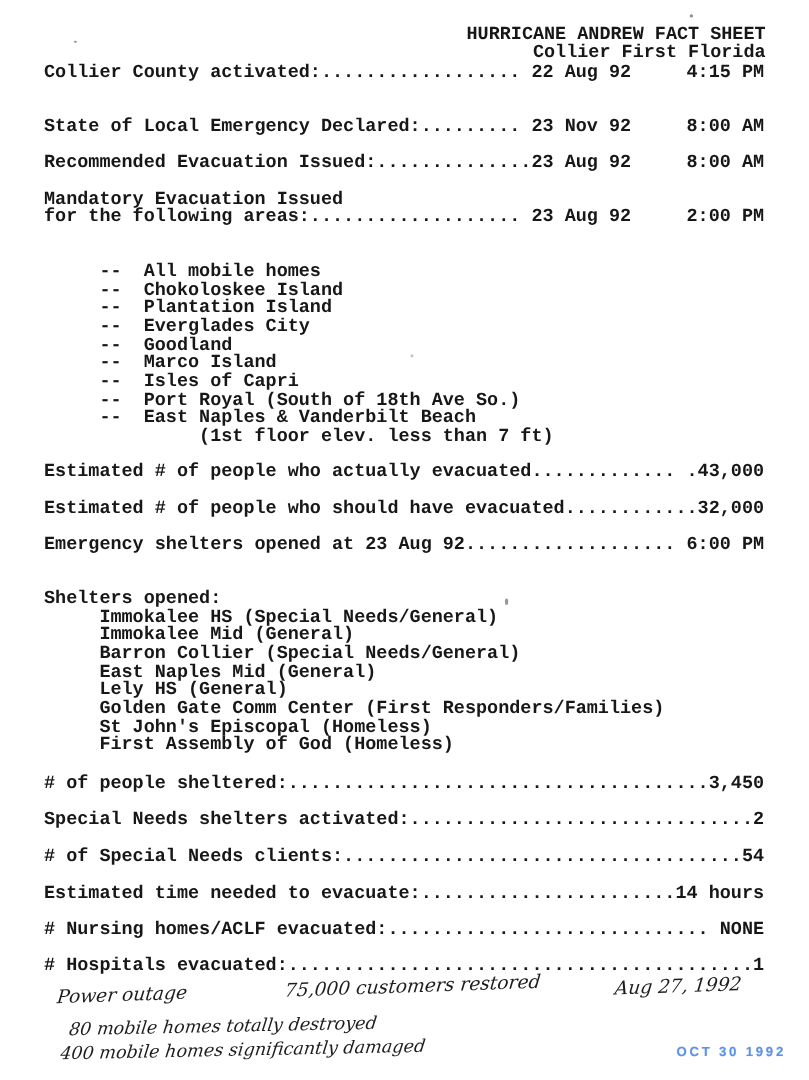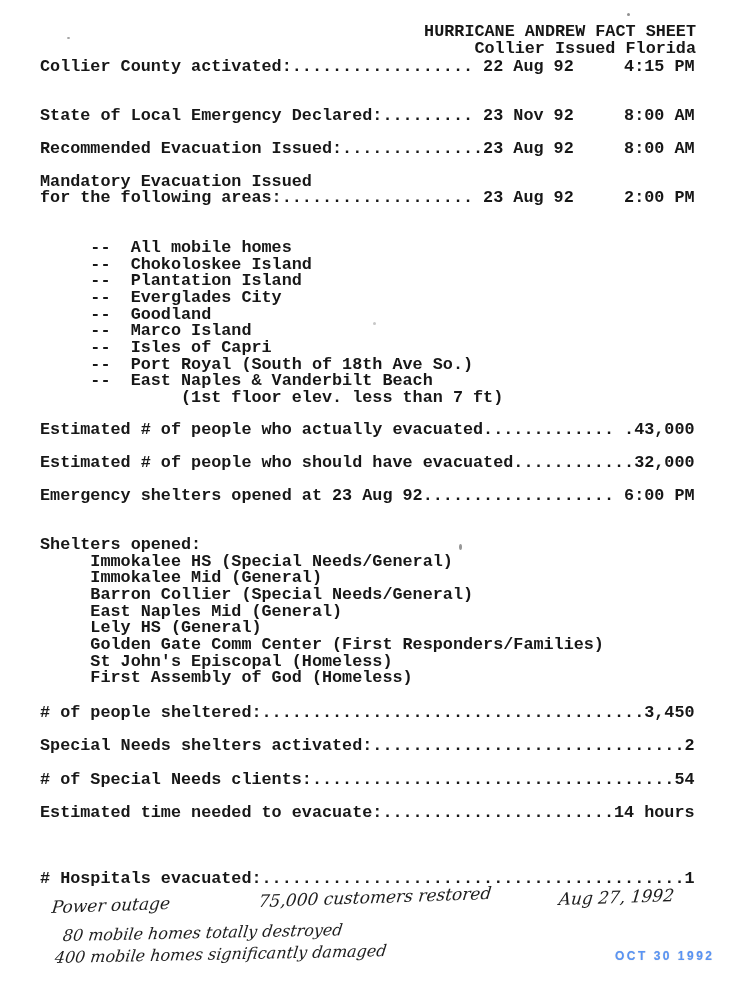--- a/index.html
+++ b/index.html
@@ -59,21 +59,21 @@
     background: #444;
     border-radius: 50%;
   }
 </style>
 </head>
 <body>
 
 <div class="page">
 
   <div class="mono center" style="top:24px">HURRICANE ANDREW FACT SHEET</div>
-  <div class="mono center" style="top:41px">Collier Issued Florida</div>
+  <div class="mono center" style="top:41px">Collier First Florida</div>
 
   <div class="mono" style="top:59px">Collier County activated:.................. 22 Aug 92     4:15 PM</div>
   <div class="mono" style="top:108px">State of Local Emergency Declared:......... 23 Nov 92     8:00 AM</div>
   <div class="mono" style="top:141px">Recommended Evacuation Issued:..............23 Aug 92     8:00 AM</div>
   <div class="mono" style="top:174px">Mandatory Evacuation Issued</div>
   <div class="mono" style="top:190px">for the following areas:................... 23 Aug 92     2:00 PM</div>
 
   <div class="mono" style="top:240px">     --  All mobile homes</div>
   <div class="mono" style="top:257px">     --  Chokoloskee Island</div>
   <div class="mono" style="top:273px">     --  Plantation Island</div>
@@ -96,20 +96,21 @@
   <div class="mono" style="top:604px">     East Naples Mid (General)</div>
   <div class="mono" style="top:620px">     Lely HS (General)</div>
   <div class="mono" style="top:637px">     Golden Gate Comm Center (First Responders/Families)</div>
   <div class="mono" style="top:654px">     St John's Episcopal (Homeless)</div>
   <div class="mono" style="top:670px">     First Assembly of God (Homeless)</div>
 
   <div class="mono" style="top:705px"># of people sheltered:......................................3,450</div>
   <div class="mono" style="top:738px">Special Needs shelters activated:...............................2</div>
   <div class="mono" style="top:772px"># of Special Needs clients:....................................54</div>
   <div class="mono" style="top:805px">Estimated time needed to evacuate:.......................14 hours</div>
+  <div class="mono" style="top:838px"># Nursing homes/ACLF evacuated:............................. NONE</div>
   <div class="mono" style="top:871px"># Hospitals evacuated:..........................................1</div>
 
   <div class="hand hand-lg tilt-a" style="left:53px;  top:897px">Power outage</div>
   <div class="hand hand-lg tilt-a" style="left:260px; top:891px">75,000 customers restored</div>
   <div class="hand hand-lg tilt-a" style="left:560px; top:889px">Aug 27, 1992</div>
   <div class="hand hand-md tilt-b" style="left:64px;  top:926px">80 mobile homes totally destroyed</div>
   <div class="hand hand-md tilt-b" style="left:56px;  top:948px">400 mobile homes significantly damaged</div>
 
   <div class="stamp" style="left:615px; top:949px">OCT 30 1992</div>
 

